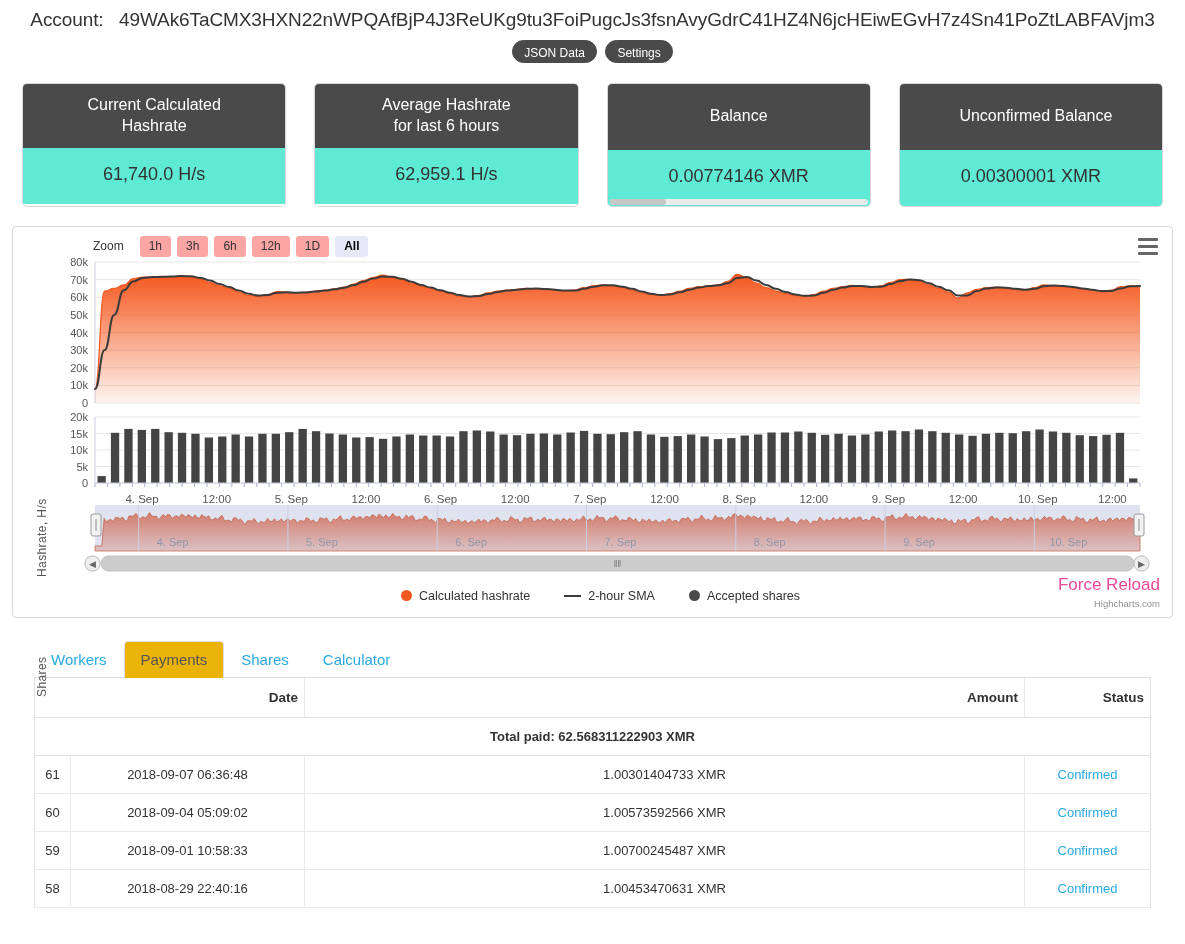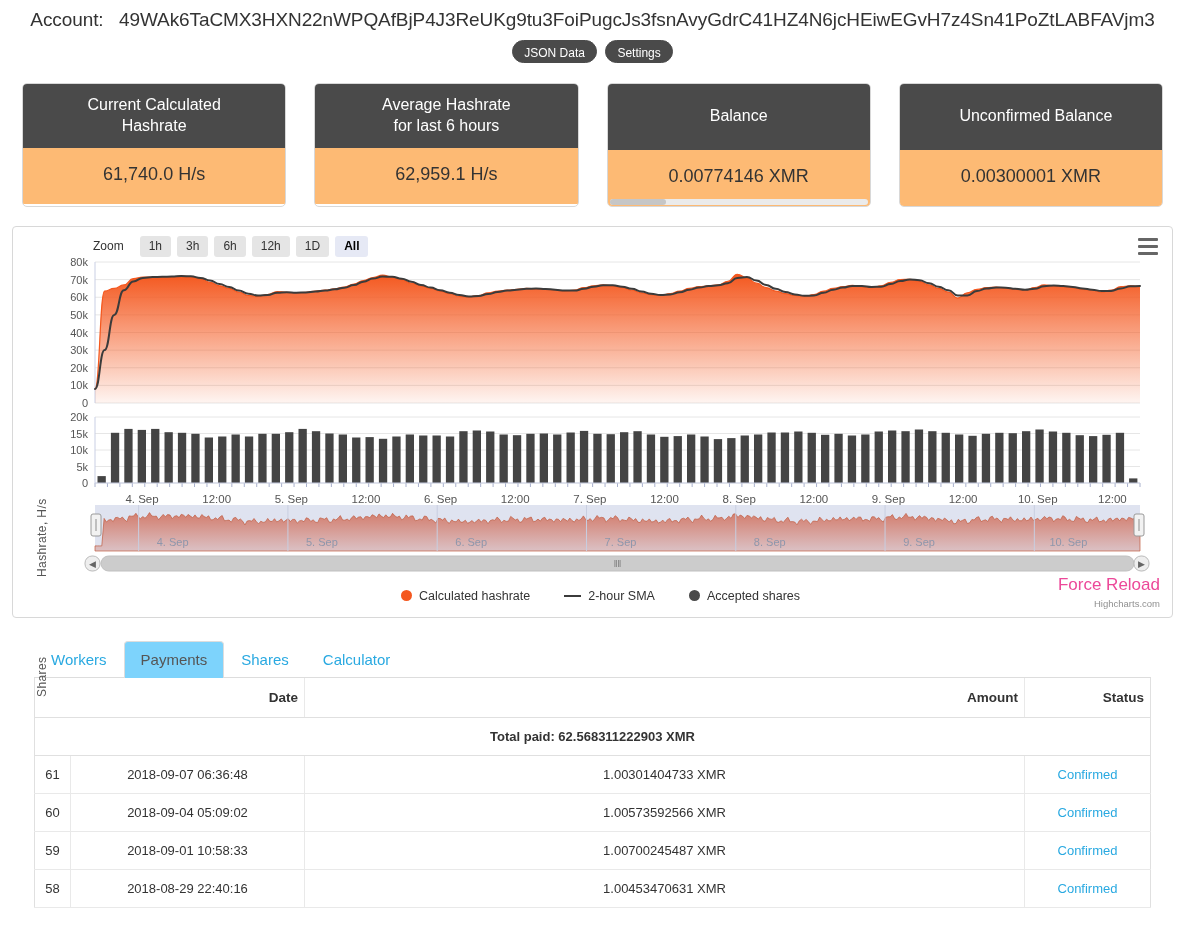--- a/index.html
+++ b/index.html
@@ -54,21 +54,21 @@
   }
   .card-head {
     background: #4a4a4a;
     color: #fff;
     text-align: center;
     font-size: 16px;
     line-height: 1.28;
     padding: 11px 6px 12px 6px;
   }
   .card-body {
-    background: #fdba74;
+    background: #5eead4;
     text-align: center;
     font-size: 18px;
     color: #333;
     padding: 16px 6px 19px 6px;
   }
   .card-scroll {
     position: absolute;
     left: 2px; right: 2px; bottom: 1px;
     height: 6px;
     background: #ebebeb;
@@ -89,21 +89,21 @@
     position: relative;
   }
   .rangesel {
     position: absolute;
     top: 9px; left: 80px;
     display: flex; align-items: center; gap: 6px;
     font-size: 12px; color: #444;
   }
   .rangesel .lbl { margin-right: 10px; color:#333; }
   .rs-btn {
-    background: #e5e5e5;
+    background: #fca5a5;
     border-radius: 3px;
     padding: 3px 9px 4px 9px;
     font-size: 12px;
     color: #333;
     cursor: pointer;
     line-height: 1.2;
   }
   .rs-btn.sel { background:#e6e9f5; font-weight: bold; color:#000; }
 
   .hamburger {
@@ -158,21 +158,21 @@
     color: #29a9e1;
     padding: 9px 16px 9px 16px;
     cursor:pointer;
     line-height:1.2;
     border: 1px solid transparent;
     border-bottom: none;
     margin-bottom: -1px;
     border-radius: 4px 4px 0 0;
   }
   .tab.active {
-    color:#555; background:#7dd3fc;
+    color:#555; background:#eab308;
     border-color:#ddd #ddd #fff;
     font-weight: normal;
   }
 
   
   .tbl {
     width: 100%;
     border-collapse: collapse;
     font-size: 13px;
     border: 1px solid #e0e0e0;

